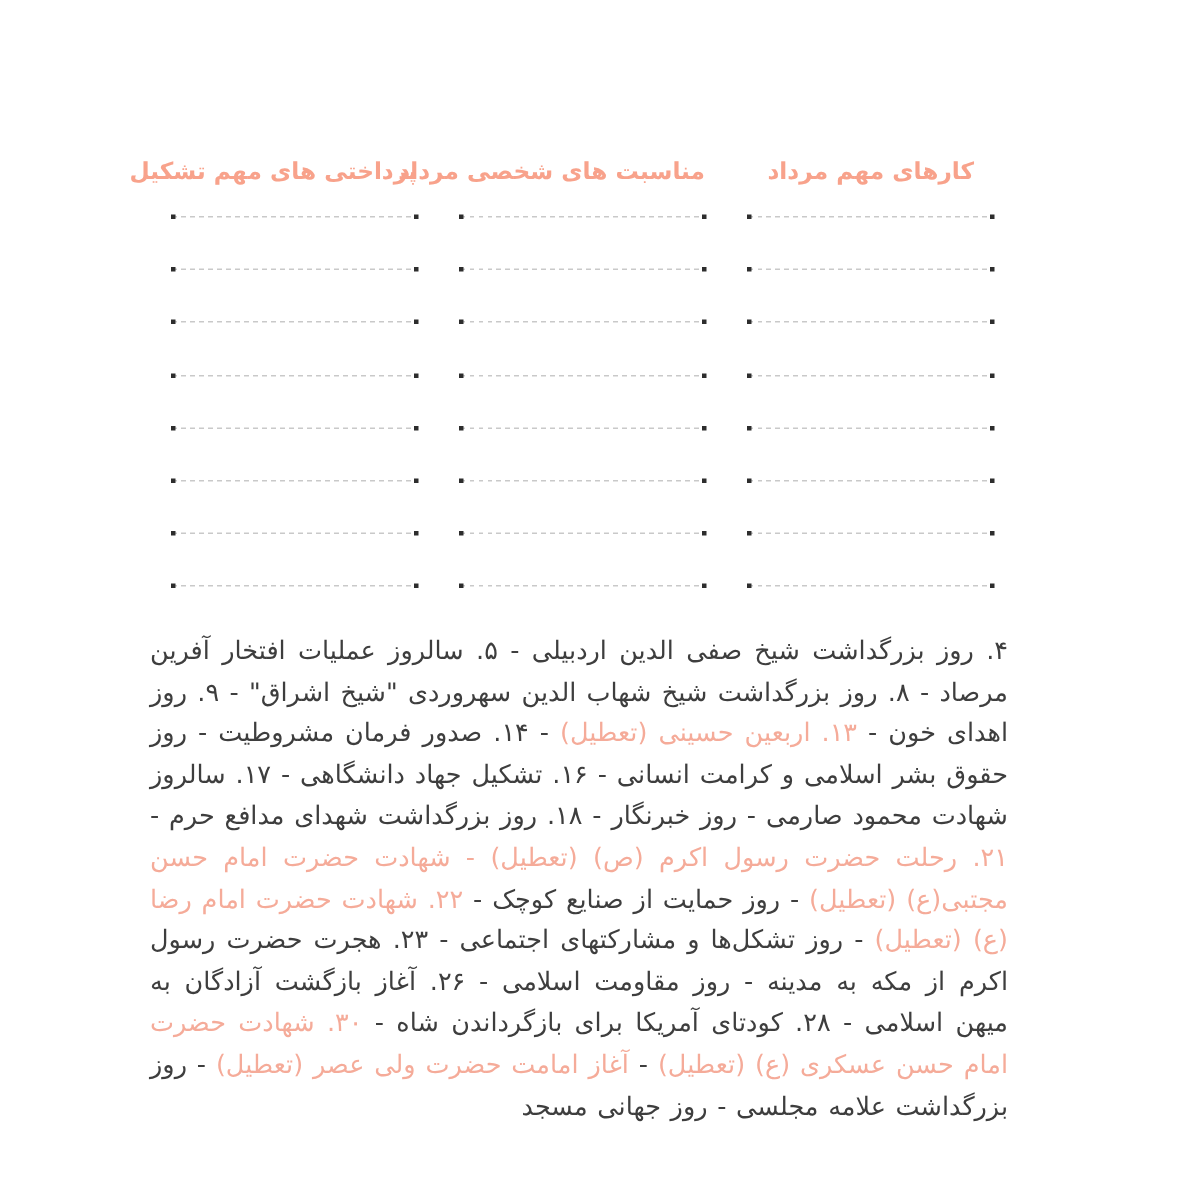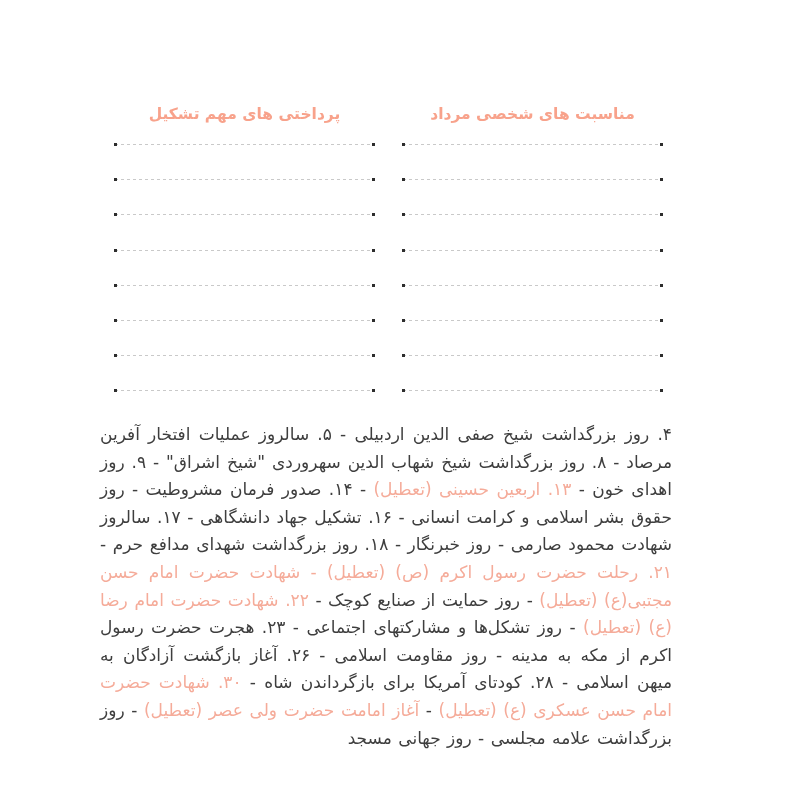--- a/index.html
+++ b/index.html
@@ -69,20 +69,33 @@
   }
   .events .hl { color: var(--highlight); }
 </style>
 </head>
 <body>
 
 <div class="page">
 
   <div class="columns">
 
+    <section class="col">
+      <h2 class="col-title">کارهای مهم مرداد</h2>
+      <div class="lines">
+          <div class="dotline"></div>
+          <div class="dotline"></div>
+          <div class="dotline"></div>
+          <div class="dotline"></div>
+          <div class="dotline"></div>
+          <div class="dotline"></div>
+          <div class="dotline"></div>
+          <div class="dotline"></div>
+        </div>
+    </section>
 
     <section class="col">
       <h2 class="col-title">مناسبت های شخصی مرداد</h2>
       <div class="lines">
           <div class="dotline"></div>
           <div class="dotline"></div>
           <div class="dotline"></div>
           <div class="dotline"></div>
           <div class="dotline"></div>
           <div class="dotline"></div>

